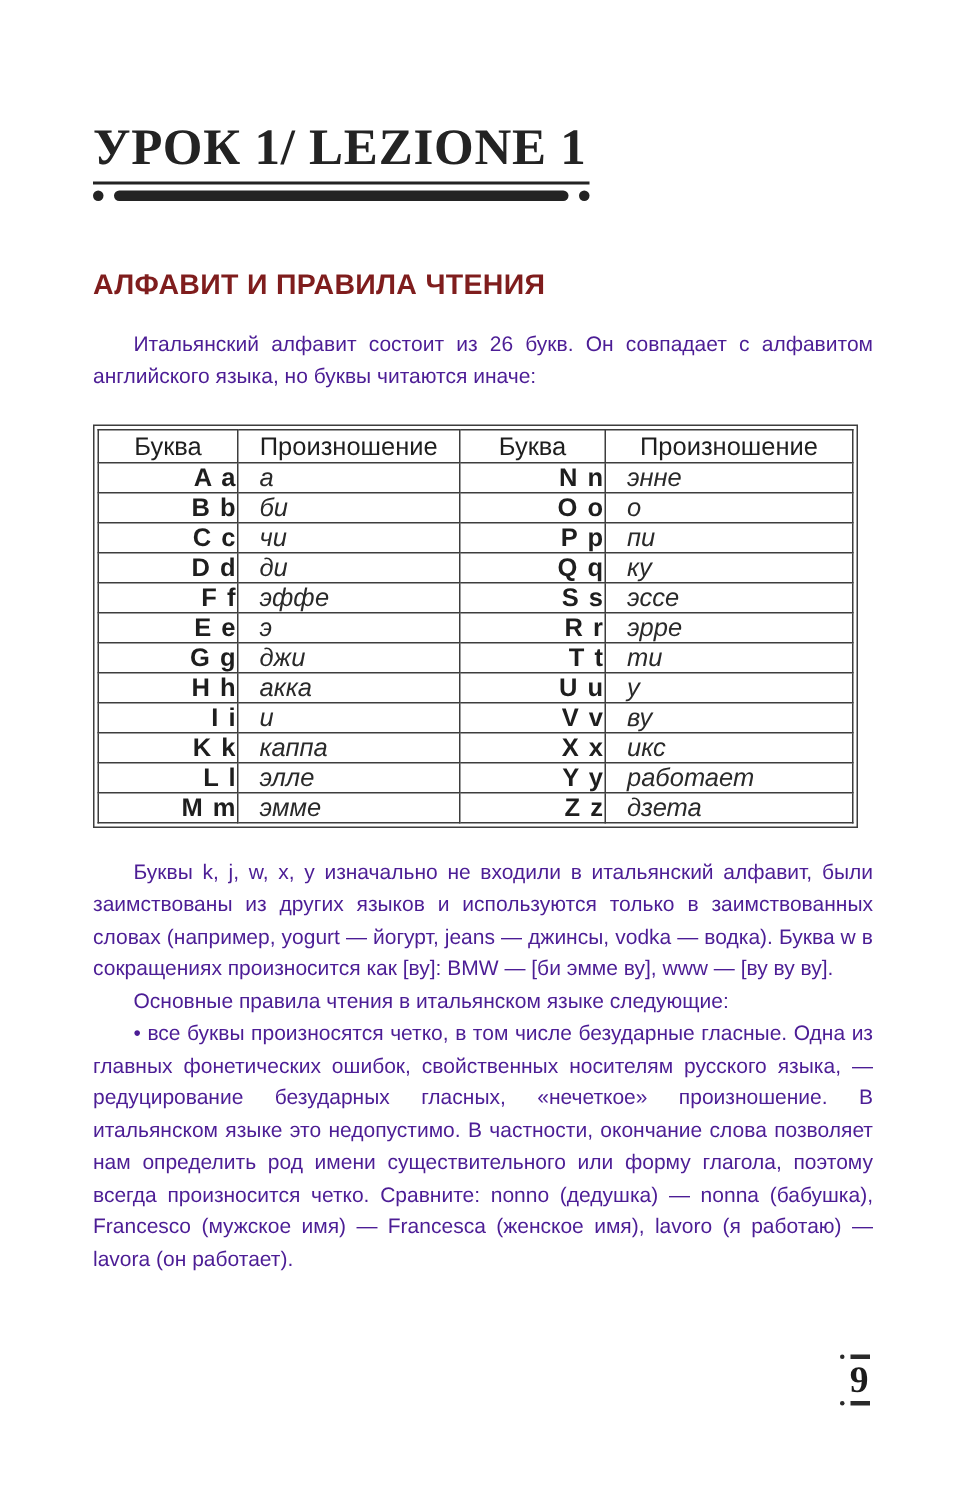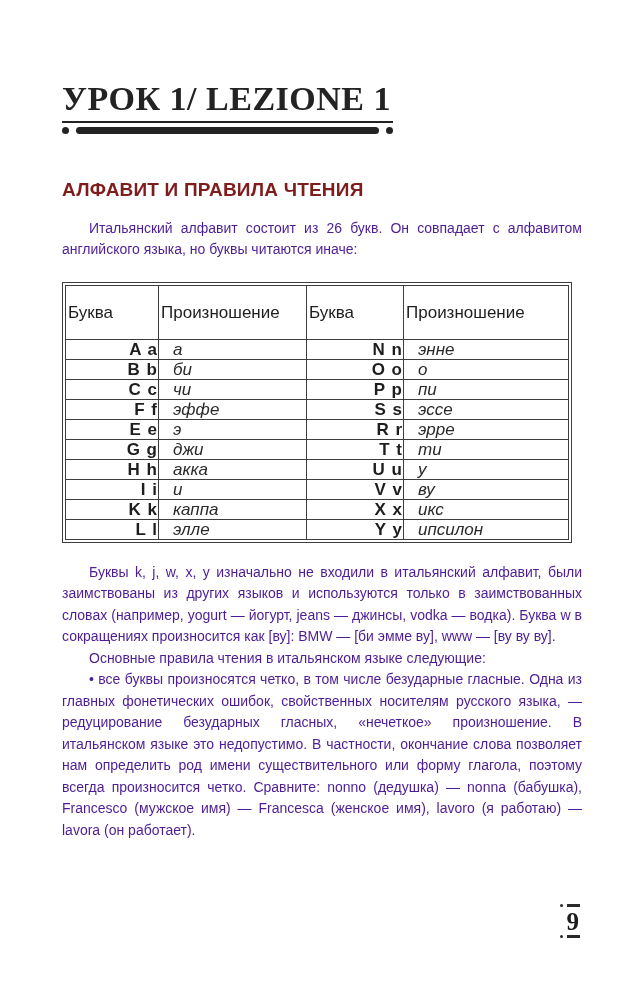--- a/index.html
+++ b/index.html
@@ -74,22 +74,22 @@
     overflow: hidden;
     white-space: nowrap;
   }
   col.c-letter1 { width: 93px; }
   col.c-pron1   { width: 148px; }
   col.c-letter2 { width: 97px; }
   col.c-pron2   { width: auto; }
   td.mid-b, th.mid-b { border-left-width: 2.2px; }
   table.alphabet th {
     font-weight: 400;
-    text-align: left;
-    padding: 17px 2px;
+    text-align: center;
+    padding: 1px 2px;
   }
   td.letter { font-weight: 700; padding-left: 24px; letter-spacing: 1px; text-align: right; }
   td.pron   { font-style: italic; padding-left: 14px; color: #2a2a2a; }
 
   
   .page-footer { position: absolute; right: 64px; top: 893px; }
   .pagenum-block { display: inline-flex; flex-direction: column; align-items: flex-end; }
   .mini-orn { display: flex; align-items: center; gap: 4px; height: 4px; }
   .mini-dot  { width: 3px; height: 3px; border-radius: 50%; background: #2a2a2a; }
   .mini-dash { width: 13px; height: 3px; background: #2a2a2a; }
@@ -149,20 +149,26 @@
           <td class="letter mid-b">O o</td>
           <td class="pron">о</td>
         </tr>
         <tr>
           <td class="letter">C c</td>
           <td class="pron">чи</td>
           <td class="letter mid-b">P p</td>
           <td class="pron">пи</td>
         </tr>
         <tr>
+          <td class="letter">D d</td>
+          <td class="pron">ди</td>
+          <td class="letter mid-b">Q q</td>
+          <td class="pron">ку</td>
+        </tr>
+        <tr>
           <td class="letter">F f</td>
           <td class="pron">эффе</td>
           <td class="letter mid-b">S s</td>
           <td class="pron">эссе</td>
         </tr>
         <tr>
           <td class="letter">E e</td>
           <td class="pron">э</td>
           <td class="letter mid-b">R r</td>
           <td class="pron">эрре</td>
@@ -188,21 +194,27 @@
         <tr>
           <td class="letter">K k</td>
           <td class="pron">каппа</td>
           <td class="letter mid-b">X x</td>
           <td class="pron">икс</td>
         </tr>
         <tr>
           <td class="letter">L l</td>
           <td class="pron">элле</td>
           <td class="letter mid-b">Y y</td>
-          <td class="pron">ипсилон</td>
+          <td class="pron">работает</td>
+        </tr>
+        <tr>
+          <td class="letter">M m</td>
+          <td class="pron">эмме</td>
+          <td class="letter mid-b">Z z</td>
+          <td class="pron">дзета</td>
         </tr>
       </tbody>
     </table>
   </div>
 
   <p class="body-par par-after-table">Буквы k, j, w, x, y изначально не входили в итальянский алфавит, были заимствованы из других языков и используются только в заимствованных словах (например, yogurt — йогурт, jeans — джинсы, vodka — водка). Буква w в сокращениях произносится как [ву]: BMW — [би эмме ву], www — [ву ву ву].</p>
 
   <p class="body-par">Основные правила чтения в итальянском языке следующие:</p>
 
   <p class="body-par"><span>• все буквы произносятся четко, в том числе безударные гласные. Одна из главных фонетических ошибок, свойственных носителям русского языка, — редуцирование безударных гласных, «нечеткое» произношение. В итальянском языке это недопустимо. В частности, окончание слова позволяет нам определить род имени существительного или форму глагола, поэтому всегда произносится четко. Сравните: nonno </span><span class="run-italic">(дедушка)</span><span> — nonna </span><span class="run-italic">(бабушка)</span><span>, Francesco </span><span class="run-italic">(мужское имя)</span><span> — Francesca </span><span class="run-italic">(женское имя)</span><span>, lavoro </span><span class="run-italic">(я работаю)</span><span> — lavora </span><span class="run-italic">(он работает)</span><span>.</span></p>

